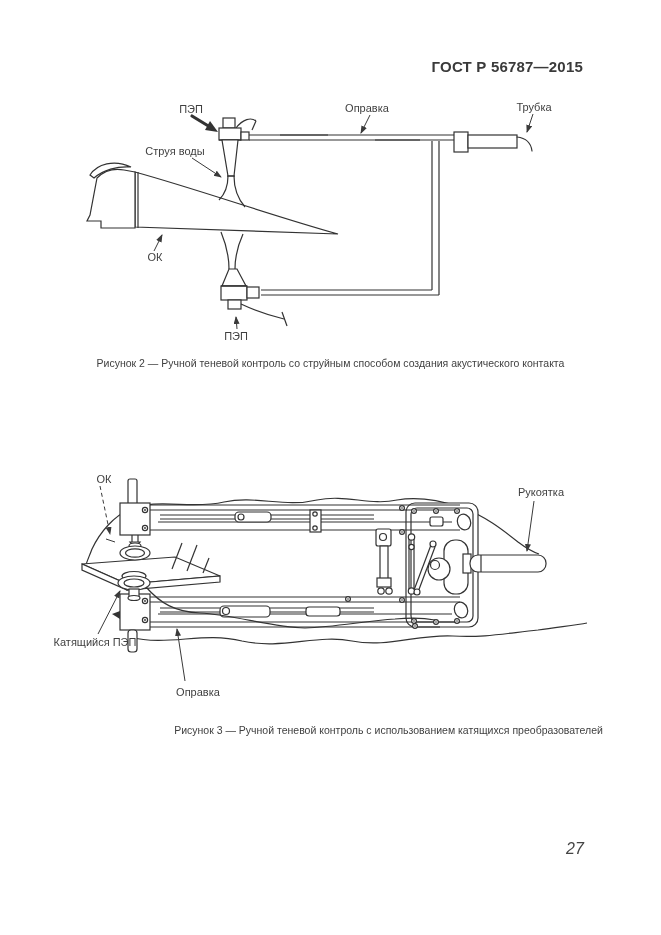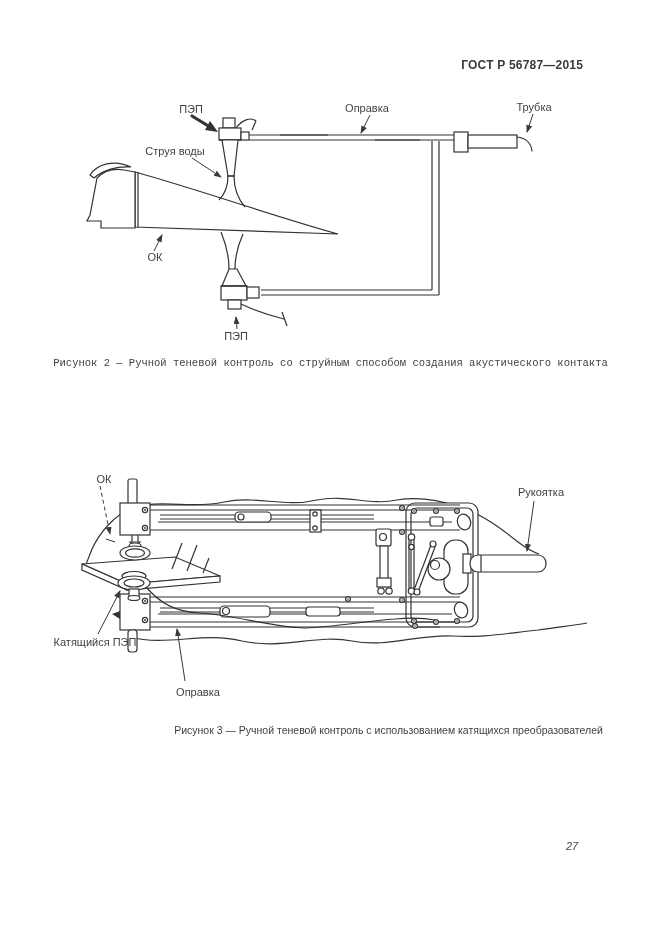--- a/index.html
+++ b/index.html
@@ -1,23 +1,23 @@
 <!DOCTYPE html>
 <html><head>
 <meta charset="utf-8">
 <style>
   html,body{margin:0;padding:0;}
   body{
     width:661px;height:935px;background:#ffffff;position:relative;
     font-family:"Liberation Sans",sans-serif;color:#3b3b3b;overflow:hidden;
   }
   .abs{position:absolute;}
-  .header{font-size:12px;font-weight:bold;color:#3a3a3a;letter-spacing:.2px;}
+  .header{font-size:15px;font-weight:bold;color:#3a3a3a;letter-spacing:.2px;}
   .caption{width:661px;text-align:center;font-size:10.5px;color:#3f3f3f;}
-  .pagenum{font-size:11px;font-style:italic;color:#454545;}
+  .pagenum{font-size:16px;font-style:italic;color:#454545;}
   svg{display:block;overflow:visible;}
   svg text{font-size:11px;fill:#3f3f3f;}
   .s{fill:none;stroke:#333;stroke-width:1.2;}
   .w{fill:#fff;stroke:#333;stroke-width:1.2;}
   .f{fill:#333;stroke:none;}
   .ld{fill:none;stroke:#3a3a3a;stroke-width:1;}
 </style>
 </head>
 <body>
 
@@ -98,21 +98,21 @@
 
   <text x="111" y="25" text-anchor="middle">ПЭП</text>
   <text x="95" y="67" text-anchor="middle">Струя воды</text>
   <text x="287" y="24" text-anchor="middle">Оправка</text>
   <text x="454" y="23" text-anchor="middle">Трубка</text>
   <text x="75" y="173" text-anchor="middle">ОК</text>
   <text x="156" y="252" text-anchor="middle">ПЭП</text>
 </svg>
 </div>
 
-<div class="abs caption" style="top:357px;left:0;font-family:Liberation Mono, monospace;">Рисунок 2 — Ручной теневой контроль со струйным способом создания акустического контакта</div>
+<div class="abs caption" style="top:357px;left:0;">Рисунок 2 — Ручной теневой контроль со струйным способом создания акустического контакта</div>
 
 <div class="abs" style="left:40px;top:450px;width:590px;height:260px;">
 <svg width="590" height="260" viewBox="0 0 590 260">
   <defs>
     <marker id="ah3" markerWidth="9" markerHeight="8" refX="7" refY="3" orient="auto" markerUnits="userSpaceOnUse">
       <path d="M0,0 L8,3 L0,6 Z" fill="#3a3a3a"></path>
     </marker>
   </defs>
 
   <g>

